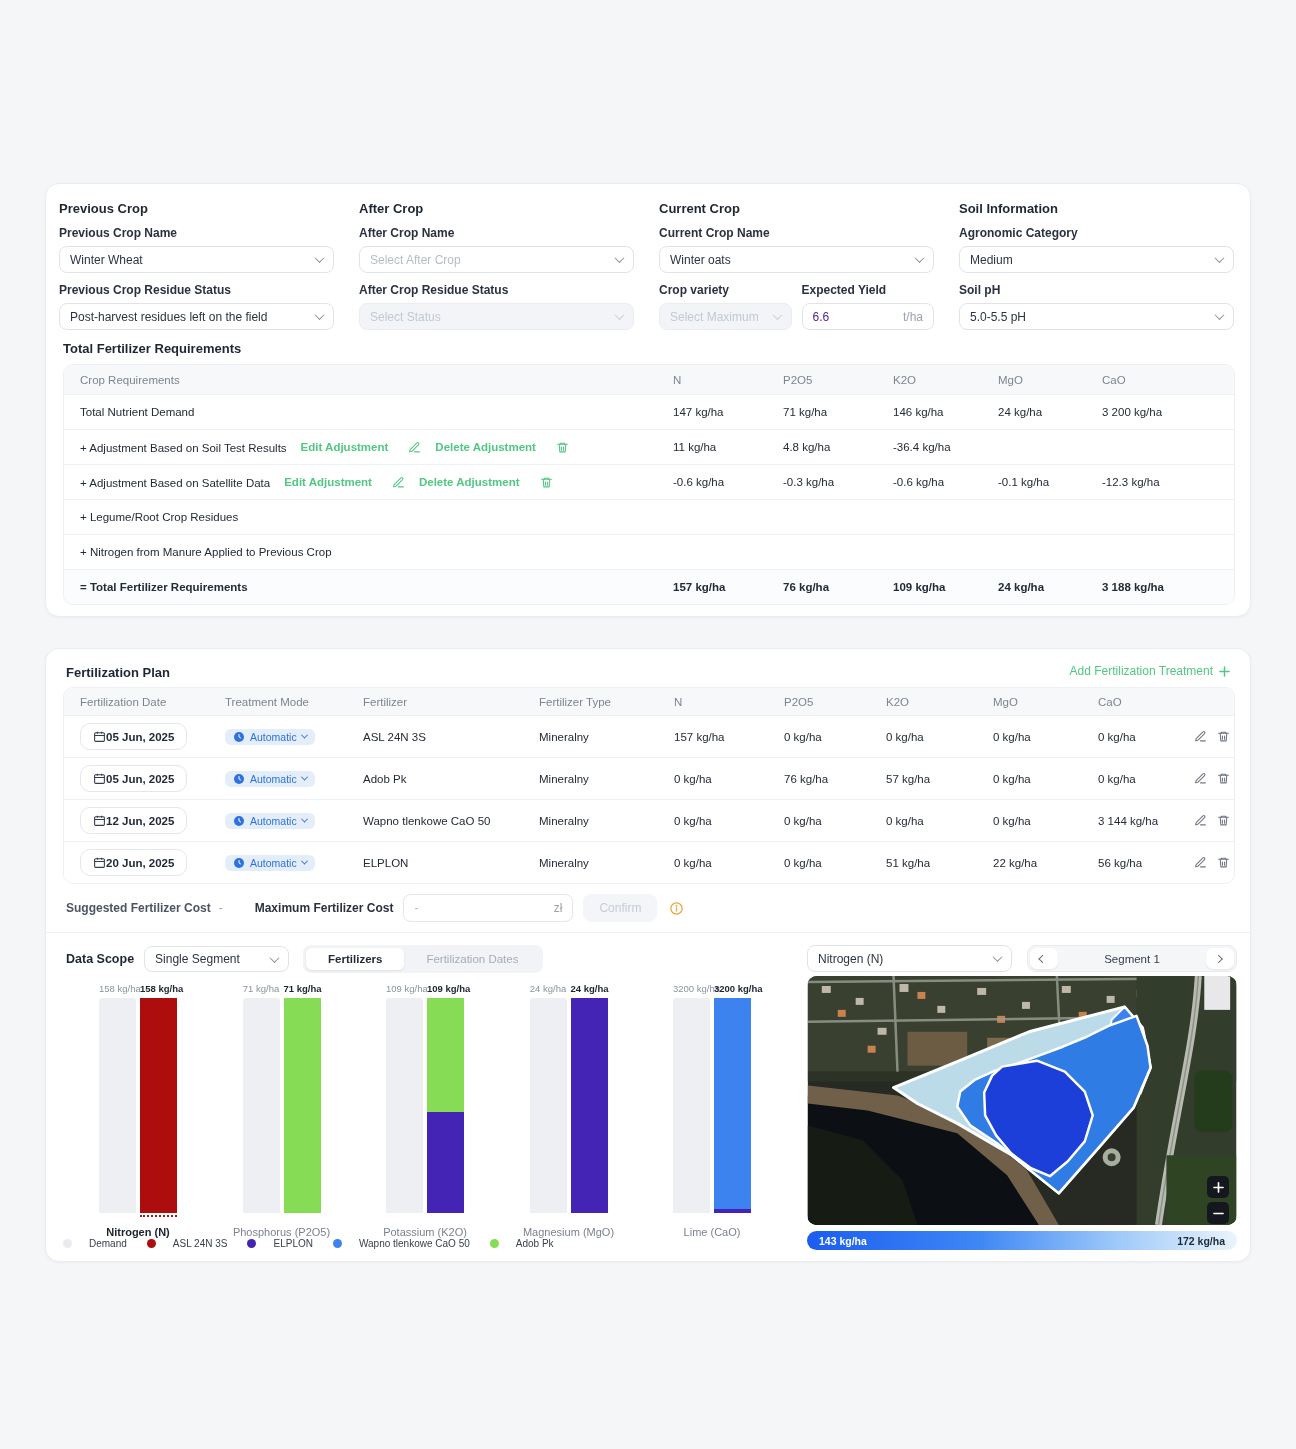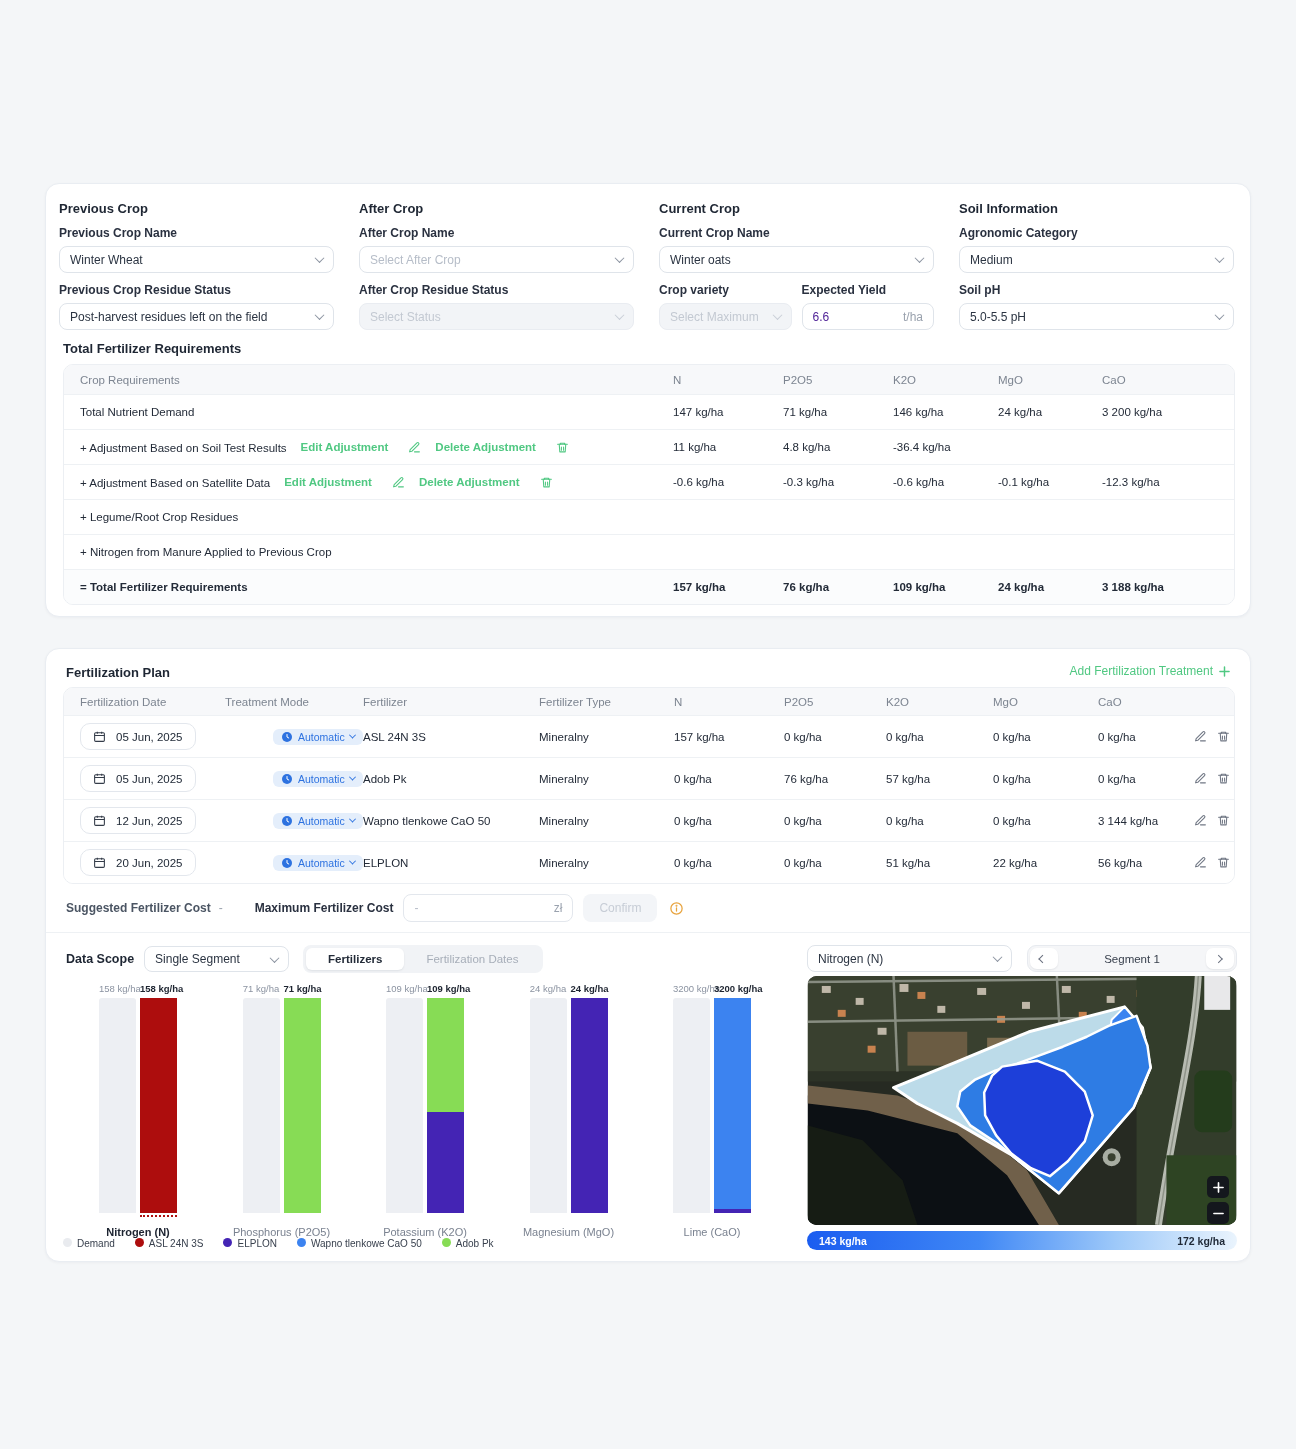--- a/index.html
+++ b/index.html
@@ -32,22 +32,22 @@
   .req-row.total { background:#fbfcfd; font-weight:bold; }
   .req-head > div, .req-row > div { padding-left:16px; white-space:nowrap; }
   .adj-link { display:inline-flex; align-items:center; gap:20px; color:#50c882; font-size:11.5px; margin-left:14px; cursor:pointer;font-weight:bold; }
 
   
   .plan-table { position:absolute; left:17px; top:38px; width:1172px; border:1px solid #eceff3; border-radius:10px; overflow:hidden; font-size:11.5px; }
   .plan-head, .plan-row { display:grid; grid-template-columns:145px 138px 176px 135px 110px 102px 107px 105px 108px 46px; align-items:center; }
   .plan-head { background:#f7f8fa; height:27px; color:#7d8591; }
   .plan-row { height:42px; border-top:1px solid #eef1f4; background:#fff; }
   .plan-head > div, .plan-row > div { padding-left:16px; white-space:nowrap; }
-  .date-chip { display:inline-flex; align-items:center; gap:10px; height:27px; padding:0 12px; border:1px solid #e3e7ed; border-radius:10px; font-size:11.5px; font-weight:normal; color:#222b38; background:#fff; cursor:pointer; }
-  .mode-pill { display:inline-flex; align-items:center; gap:5px; height:16px; padding:0 8px; border-radius:6px; background:#e4eefb; color:#2d72e0; font-size:10.5px; cursor:pointer;margin-left:48px; }
+  .date-chip { display:inline-flex; align-items:center; gap:0; height:27px; padding:0 12px; border:1px solid #e3e7ed; border-radius:10px; font-size:11.5px; font-weight:bold; color:#222b38; background:#fff; cursor:pointer; }
+  .mode-pill { display:inline-flex; align-items:center; gap:5px; height:16px; padding:0 8px; border-radius:6px; background:#e4eefb; color:#2d72e0; font-size:10.5px; cursor:pointer; }
   .mode-pill .chev { border-color:#2d72e0; width:5px; height:5px; }
   .row-actions { display:flex; gap:10px; color:#707784; padding-left:4px !important; }
   .row-actions span { cursor:pointer; display:inline-flex; }
 
   .green-link { display:inline-flex; align-items:center; gap:6px; color:#50c882; font-size:12px; cursor:pointer; }
 
   
   .cost-row { position:absolute; left:20px; top:245px; display:flex; align-items:center; font-size:12px; }
   .cost-lab { font-weight:bold; color:#4b5563; }
   .cost-input { display:flex; align-items:center; justify-content:space-between; width:170px; height:28px; border:1px solid #e3e7ed; border-radius:8px; padding:0 10px; margin-left:10px; }
@@ -68,21 +68,21 @@
   .al { color:#1d2430; font-weight:bold; }
   .bars { display:flex; gap:4px; margin-top:2px; height:215px; }
   .bar { width:37px; border-radius:3px 3px 0 0; position:relative; }
   .bar.demand { background:#edeff3; }
   .bar.applied { display:flex; flex-direction:column-reverse; overflow:visible; }
   .bar.applied .seg { width:100%; }
   .bar.dotted-base::after { content:""; position:absolute; left:0; right:0; bottom:-4px; border-top:2px dotted #b01010; }
   .cat { position:absolute; top:243px; left:50%; transform:translateX(-50%); white-space:nowrap; font-size:11px; color:#7a8290; }
   .cat.hl { color:#1c2330; font-weight:bold; }
   .chart-legend { position:absolute; left:17px; top:589px; display:flex; gap:20px; align-items:center; }
-  .leg-item { display:flex; gap:5px; font-size:10px; color:#39414e; }
+  .leg-item { display:flex; align-items:center; gap:17px; font-size:10px; color:#39414e; }
   .leg-dot { width:9px; height:9px; border-radius:50%; flex:none; }
 
   
   .map-ctl-row { position:absolute; top:296px; }
   #nutrient-select { left:761px; width:205px; }
   .seg-nav { position:absolute; left:981px; top:296px; width:210px; height:27px; background:#f5f6f8; border:1px solid #e7eaef; border-radius:9px; display:flex; align-items:center; justify-content:space-between; padding:2px; }
   .seg-btn { width:28px; height:21px; background:#fff; border-radius:7px; box-shadow:0 1px 2px rgba(16,24,40,.08); display:flex; align-items:center; justify-content:center; cursor:pointer; }
   .seg-label { font-size:11.5px; color:#39414e; }
   .chev-l { width:6px; height:6px; border-left:1.5px solid #6b7280; border-bottom:1.5px solid #6b7280; transform:rotate(45deg) translate(-1px,1px); }
   .chev-r { width:6px; height:6px; border-right:1.5px solid #6b7280; border-top:1.5px solid #6b7280; transform:rotate(45deg) translate(-1px,1px); }

